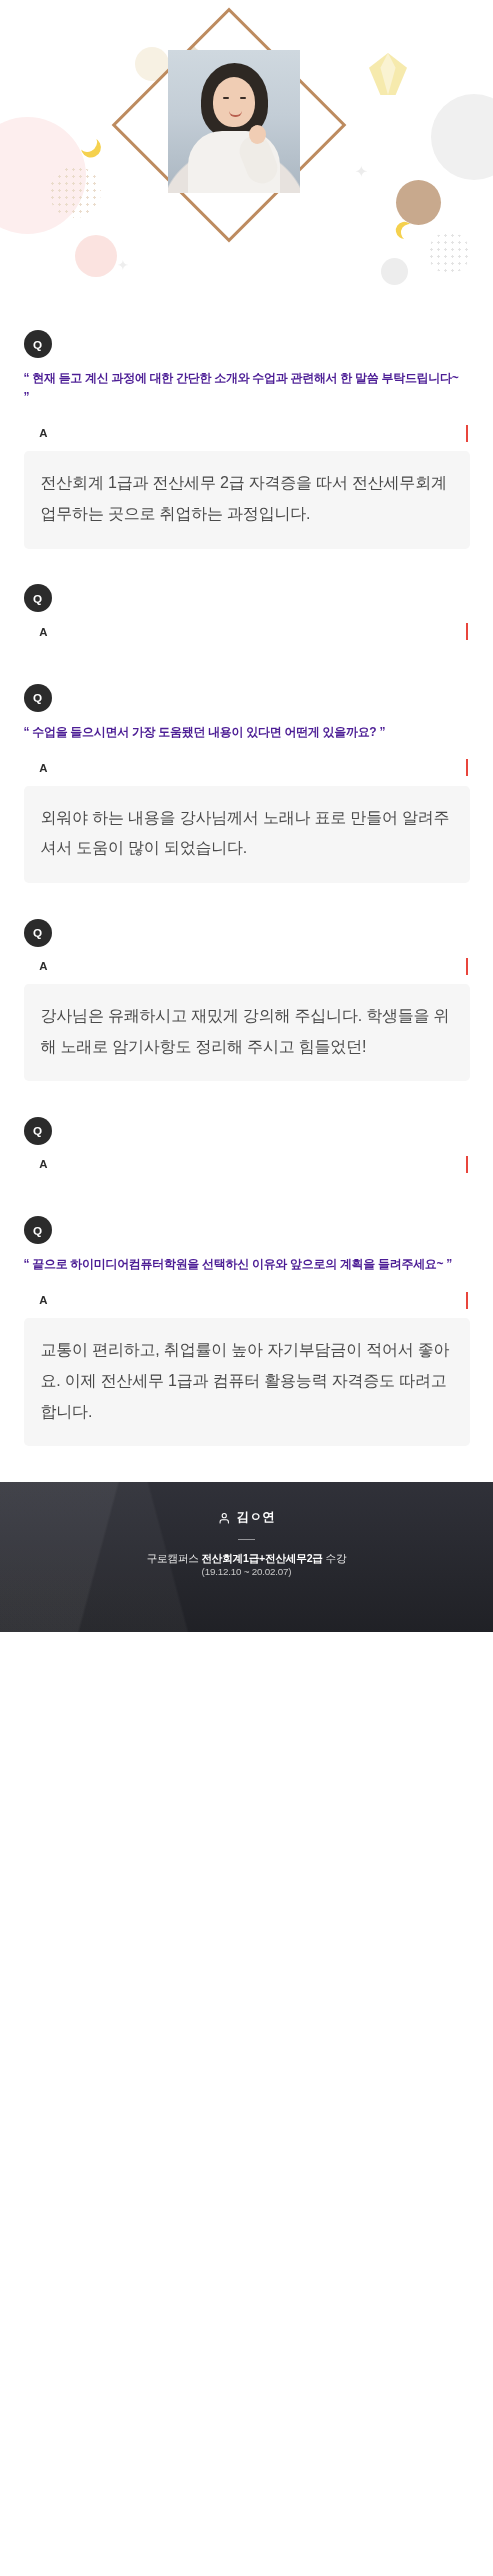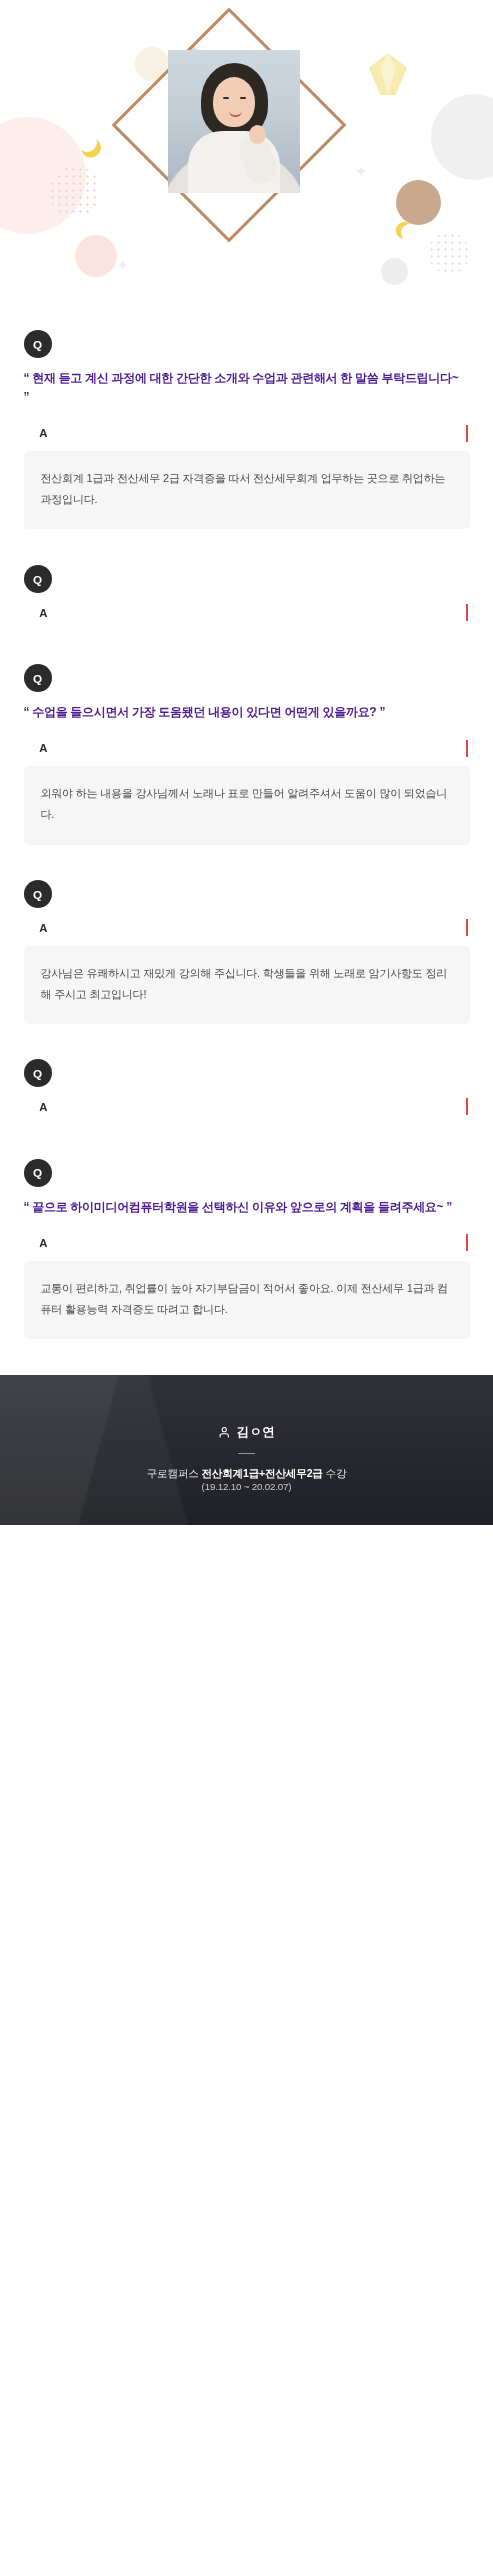--- a/index.html
+++ b/index.html
@@ -222,21 +222,21 @@
   }
   .a-bar {
     width: 1.6px;
     height: 17px;
     background: #e8453c;
   }
   .a-body {
     background: #f6f6f6;
     border-radius: 4.7px;
     padding: 17px 17px 19px 17px;
-    font-size: 11px;
+    font-size: 16px;
     line-height: 1.92;
     color: #4a4a4a;
     letter-spacing: -0.2px;
   }
   .qa-gap { height: 34px; }
 
   
   .footer {
     margin-top: 36px;
     width: 493px;
@@ -248,21 +248,21 @@
     text-align: center;
   }
   .footer:before {
     content: "";
     position: absolute; inset: 0;
     background:
       linear-gradient(105deg, rgba(255,255,255,.05) 0 22%, transparent 22.5%),
       linear-gradient(75deg, rgba(255,255,255,.04) 0 35%, transparent 35.5%),
       linear-gradient(180deg, #303139 0%, #202126 100%);
   }
-  .footer-inner { position: relative; z-index: 2; padding-top: 49px; }
+  .footer-inner { position: relative; z-index: 2; padding-top: 27px; }
   .f-person {
     display: flex; align-items: center; justify-content: center;
     gap: 6.3px;
     font-size: 12.5px;
     font-weight: bold;
     letter-spacing: 0.4px;
   }
   .person-icon { display: inline-flex; }
   .f-div {
     width: 17px; height: 0.8px;
@@ -359,21 +359,21 @@
     </div>
     <div class="qa-gap"></div>
 
     <div class="qa-block">
       <div class="q-badge">Q</div>
       <div class="a-wrap">
         <div class="a-head">
           <span class="a-letter">A</span>
           <span class="a-bar"></span>
         </div>
-        <div class="a-body">강사님은 유쾌하시고 재밌게 강의해 주십니다. 학생들을 위해 노래로 암기사항도 정리해 주시고 최고입니다!</div>
+        <div class="a-body">강사님은 유쾌하시고 재밌게 강의해 주십니다. 학생들을 위해 노래로 암기사항도 정리해 주시고 힘들었던!</div>
       </div>
     </div>
     <div class="qa-gap"></div>
 
     <div class="qa-block">
       <div class="q-badge">Q</div>
       <div class="a-wrap">
         <div class="a-head">
           <span class="a-letter">A</span>
           <span class="a-bar"></span>

